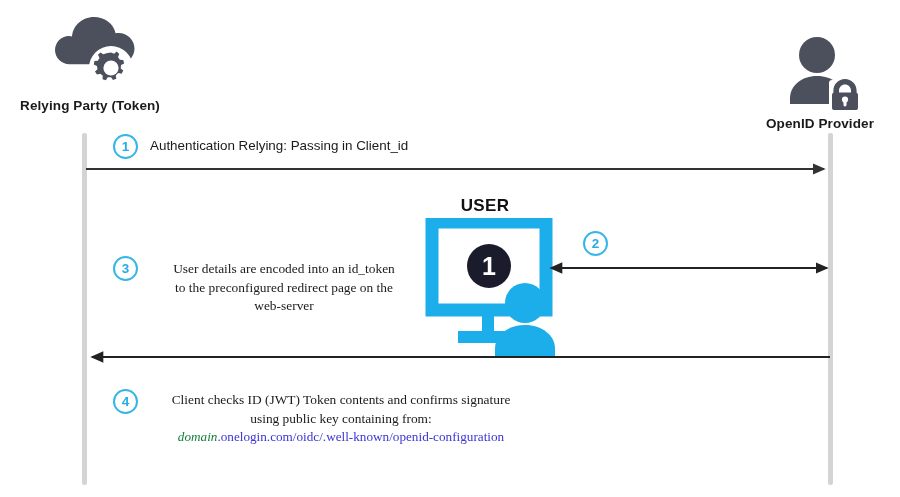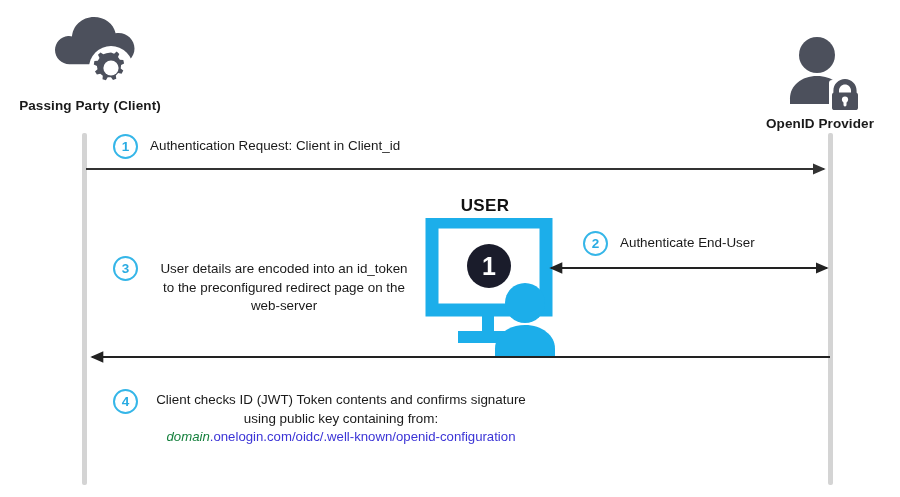--- a/index.html
+++ b/index.html
@@ -72,21 +72,21 @@
     text-align: center;
   }
 
   
   .step-text {
     position: absolute;
     font-size: 13.4px;
     line-height: 18.5px;
     color: #1a1a1a;
   }
-  .step-text.center { text-align: center; }
+  .step-text.center { text-align: center; font-family: Liberation Serif, serif; }
   .step-text.left   { text-align: left; }
 
   .url-line {
     color: #3b34d6;
     font-size: 13.2px;
   }
   .url-domain {
     font-style: italic;
     color: #15803d;
   }
@@ -122,42 +122,42 @@
 
 <div id="canvas">
 
   <div class="actor" id="actor-rp">
     <svg class="actor-icon" width="96" height="78" viewBox="0 0 96 78">
       <path fill="#4c505c" d="M30 24c0-12 10-21 22-21 10.5 0 19.5 6.6 21.6 16.2 1-.2 2-.3 3-.3 8.8 0 15.9 7 15.9 15.7 0 8.6-7.1 15.6-15.9 15.6H27.5C19.5 50.2 13 43.8 13 36c0-7.3 5.7-13.4 13-14.1.3 0 .6 0 1 0 1.2 0 2.4.2 3.5.5-.3.5-.5 1.1-.5 1.6z"></path>
       <circle cx="69" cy="54" r="22" fill="#ffffff"></circle>
       <path fill="#4c505c" d="M69 38.5l3.1 1.2 2.6-2.1 2.6 2.3-1.3 3.1 1.9 2.7 3.4.3.8 3.4-3 1.7-.4 3.3 2.6 2.2-1.7 3.1-3.4-.6-2.4 2.3.5 3.4-3.3 1.2-2-2.8-3.3.1-1.8 2.9-3.4-1 .3-3.4-2.5-2.1-3.4.8-1.9-3 2.5-2.3-.6-3.3-3.1-1.5.6-3.5 3.4-.1 1.7-2.9-1.5-3.1 2.5-2.4 2.8 1.9 3.2-1z"></path>
       <circle cx="69" cy="54" r="7.6" fill="#ffffff"></circle>
     </svg>
-    <div class="actor-label">Passing Party (Client)</div>
+    <div class="actor-label">Relying Party (Token)</div>
   </div>
 
   <div class="actor" id="actor-op">
     <svg class="actor-icon" width="86" height="78" viewBox="0 0 86 78">
       <circle cx="40" cy="23" r="18" fill="#4c505c"></circle>
       <path fill="#4c505c" d="M40 44c-15.5 0-27 9.5-27 22.5V72h54v-5.5C67 53.5 55.5 44 40 44z"></path>
       <rect x="52" y="48" width="32" height="28" rx="3" fill="#ffffff"></rect>
       <path fill="#4c505c" d="M68 47c-6.4 0-11.6 5.2-11.6 11.6V62h5.6v-3.4c0-3.3 2.7-6 6-6s6 2.7 6 6V62h5.6v-3.4C79.6 52.2 74.4 47 68 47z"></path>
       <rect x="55" y="60.5" width="26" height="17.5" rx="2.6" fill="#4c505c"></rect>
       <circle cx="68" cy="67.5" r="3.1" fill="#ffffff"></circle>
       <rect x="66.5" y="68.5" width="3" height="6" rx="1.4" fill="#ffffff"></rect>
     </svg>
     <div class="actor-label">OpenID Provider</div>
   </div>
 
   <div class="lifeline" id="lifeline-left"></div>
   <div class="lifeline" id="lifeline-right"></div>
 
   <div class="step-badge" style="left:113px; top:134px;">1</div>
   <div class="step-text left" style="left:150px; top:137px; width:420px;">
-    <div>Authentication Request: Client in Client_id</div>
+    <div>Authentication Relying: Passing in Client_id</div>
   </div>
   <svg class="arrow-svg" style="left:86px; top:163px;" width="748" height="14">
     <defs>
       <marker id="head-dark-r" markerWidth="7" markerHeight="7" refX="5.4" refY="3.1" orient="auto" markerUnits="strokeWidth">
         <path d="M0,0.4 L6.2,3.1 L0,5.8 z" fill="#333333"></path>
       </marker>
     </defs>
     <line x1="0" y1="6" x2="738" y2="6" stroke="#333333" stroke-width="2.1" marker-end="url(#head-dark-r)"></line>
   </svg>
 
@@ -172,23 +172,20 @@
 
       <circle cx="64" cy="48" r="22" fill="#1a1c2b"></circle>
       <text x="64" y="57" text-anchor="middle" font-family="Liberation Sans, sans-serif" font-size="25" font-weight="bold" fill="#ffffff">1</text>
 
       <circle cx="100" cy="85" r="20" fill="#1caeea"></circle>
       <path fill="#1caeea" d="M100 107c-17 0-30 10.5-30 23.5V138h60v-7.5c0-13-13-23.5-30-23.5z"></path>
     </svg>
   </div>
 
   <div class="step-badge" style="left:583px; top:231px;">2</div>
-  <div class="step-text left" style="left:620px; top:234px; width:260px;">
-    <div>Authenticate End-User</div>
-  </div>
   <svg class="arrow-svg" style="left:548px; top:262px;" width="288" height="14">
     <defs>
       <marker id="head-dark-r2" markerWidth="7" markerHeight="7" refX="5.4" refY="3.1" orient="auto" markerUnits="strokeWidth">
         <path d="M0,0.4 L6.2,3.1 L0,5.8 z" fill="#222222"></path>
       </marker>
       <marker id="head-dark-l2" markerWidth="7" markerHeight="7" refX="0.8" refY="3.1" orient="auto" markerUnits="strokeWidth">
         <path d="M6.2,0.4 L0,3.1 L6.2,5.8 z" fill="#222222"></path>
       </marker>
     </defs>
     <line x1="3" y1="6" x2="279" y2="6" stroke="#222222" stroke-width="2.1" marker-start="url(#head-dark-l2)" marker-end="url(#head-dark-r2)"></line>

